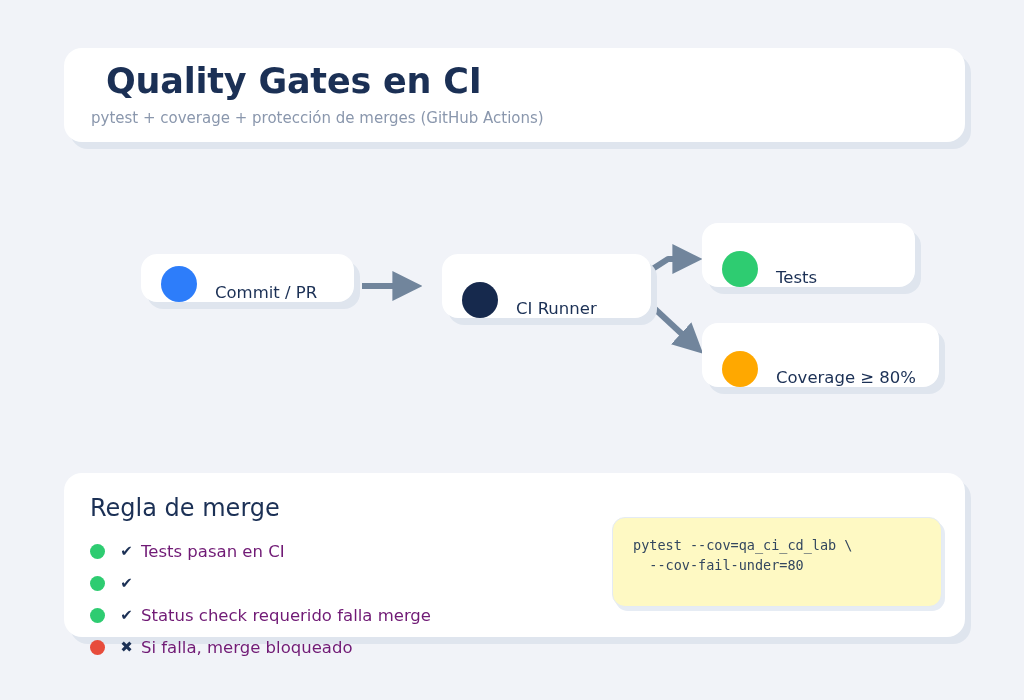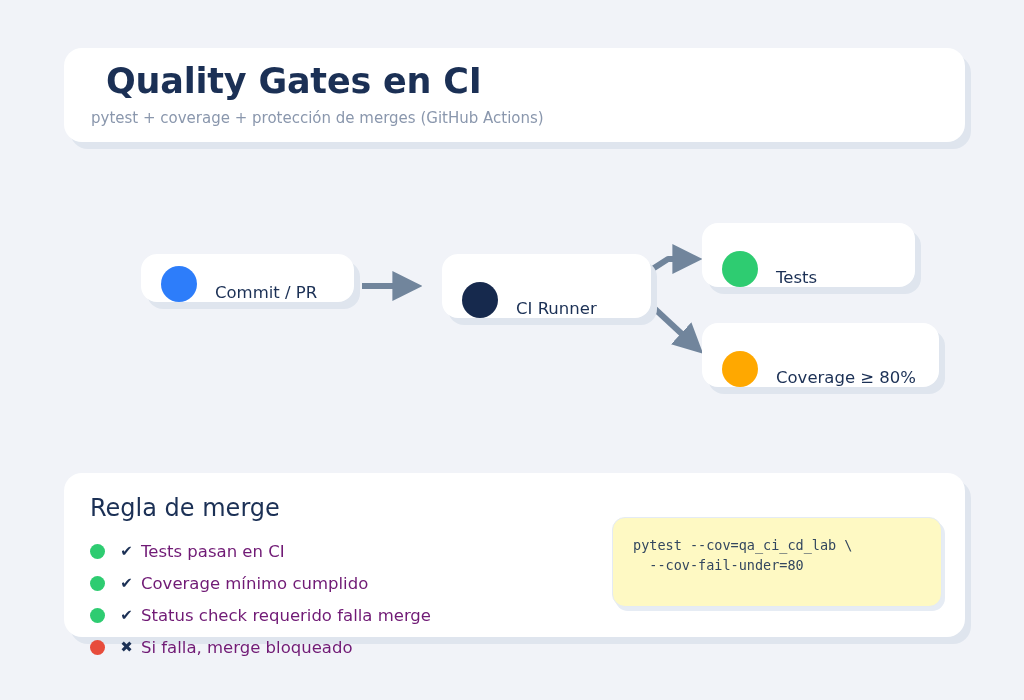--- a/index.html
+++ b/index.html
@@ -214,21 +214,20 @@
 
     <ul id="rules-list">
       <li class="rule-item">
         <span class="rule-dot" style="background:#2ecc71"></span>
         <span class="rule-mark">✔</span>
         <span class="rule-text">Tests pasan en CI</span>
       </li>
       <li class="rule-item">
         <span class="rule-dot" style="background:#2ecc71"></span>
         <span class="rule-mark">✔</span>
-        <span class="rule-text">Coverage mínimo cumplido</span>
       </li>
       <li class="rule-item">
         <span class="rule-dot" style="background:#2ecc71"></span>
         <span class="rule-mark">✔</span>
         <span class="rule-text">Status check requerido falla merge</span>
       </li>
       <li class="rule-item">
         <span class="rule-dot" style="background:#e74c3c"></span>
         <span class="rule-mark">✖</span>
         <span class="rule-text">Si falla, merge bloqueado</span>

